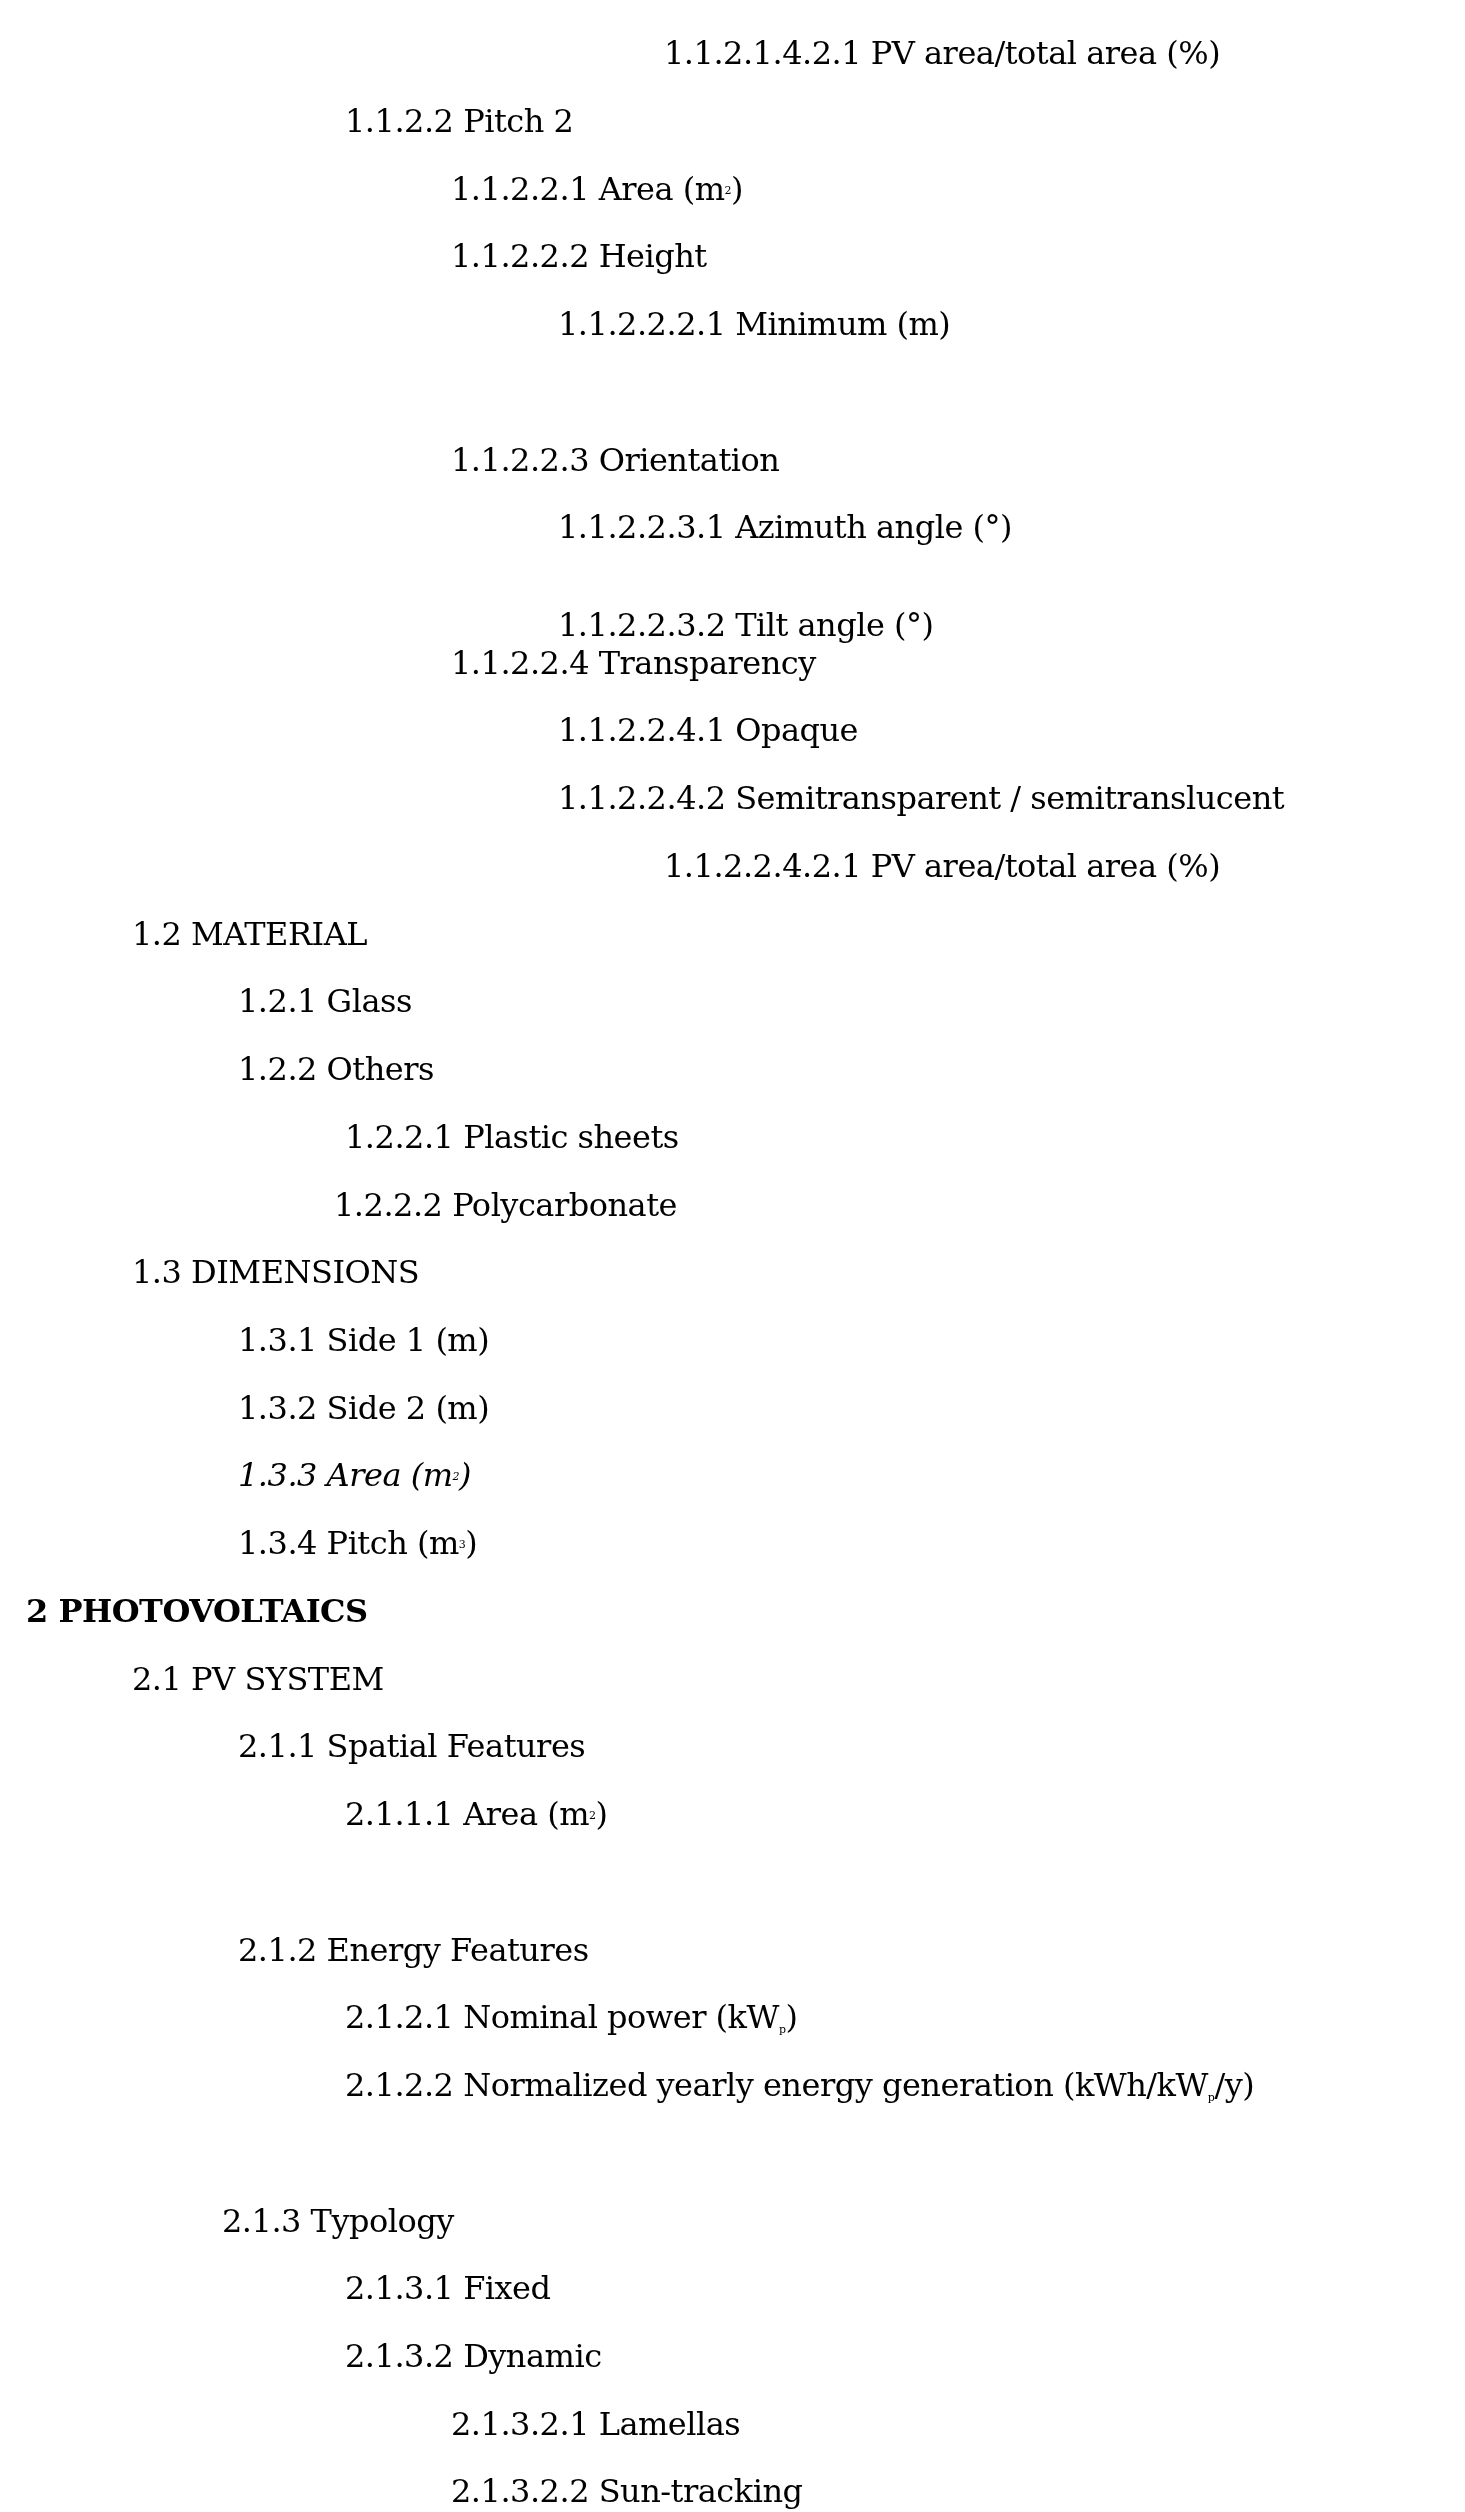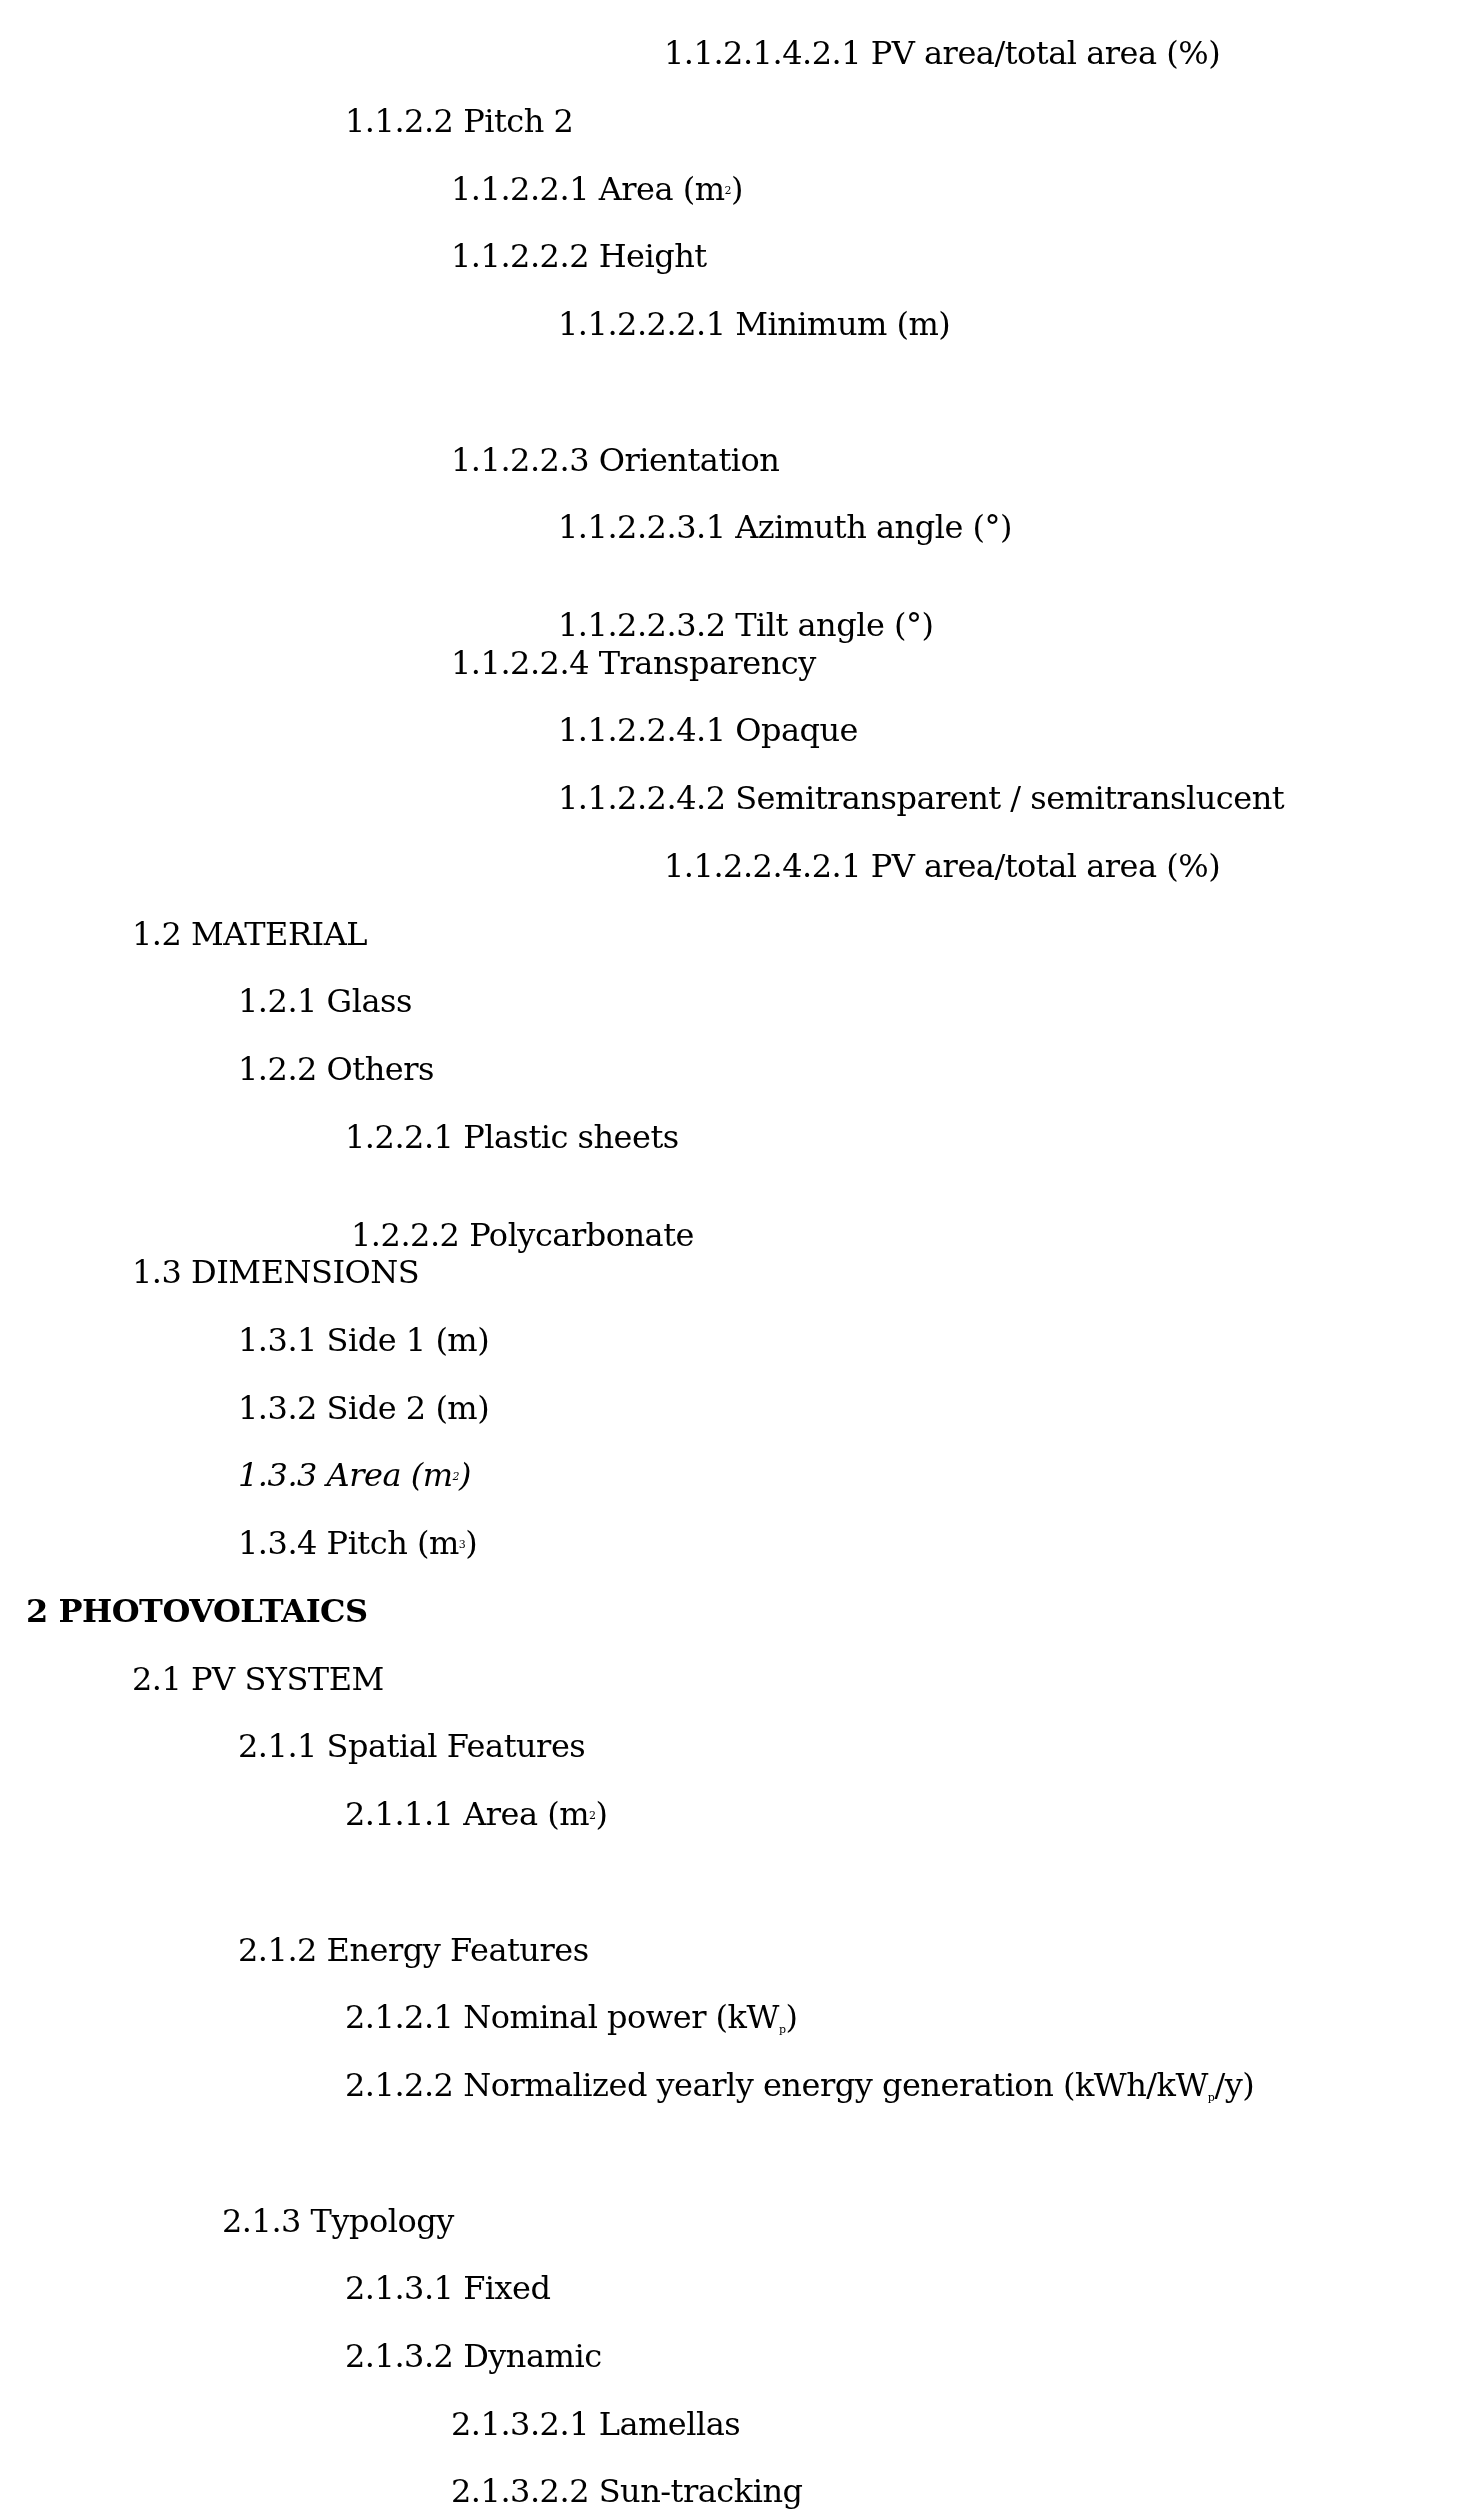--- a/index.html
+++ b/index.html
@@ -54,21 +54,21 @@
     <div class="line" style="left: 558px; top: 507px;"><span>1.1.2.2.3.1</span> <span>Azimuth angle (°)</span></div>
     <div class="line" style="left: 558px; top: 605px;"><span>1.1.2.2.3.2</span> <span>Tilt angle (°)</span></div>
     <div class="line" style="left: 451px; top: 643px;"><span>1.1.2.2.4</span> <span>Transparency</span></div>
     <div class="line" style="left: 558px; top: 710px;"><span>1.1.2.2.4.1</span> <span>Opaque</span></div>
     <div class="line" style="left: 558px; top: 778px;"><span>1.1.2.2.4.2</span> <span>Semitransparent / semitranslucent</span></div>
     <div class="line" style="left: 664px; top: 846px;"><span>1.1.2.2.4.2.1</span> <span>PV area/total area (%)</span></div>
     <div class="line" style="left: 132px; top: 914px;"><span>1.2</span> <span>MATERIAL</span></div>
     <div class="line" style="left: 238px; top: 981px;"><span>1.2.1</span> <span>Glass</span></div>
     <div class="line" style="left: 238px; top: 1049px;"><span>1.2.2</span> <span>Others</span></div>
     <div class="line" style="left: 345px; top: 1117px;"><span>1.2.2.1</span> <span>Plastic sheets</span></div>
-    <div class="line" style="left: 351px; top: 1185px; margin-top: 30px;"><span>1.2.2.2</span> <span>Polycarbonate</span></div>
+    <div class="line" style="left: 334px; top: 1185px;"><span>1.2.2.2</span> <span>Polycarbonate</span></div>
     <div class="line" style="left: 132px; top: 1252px;"><span>1.3</span> <span>DIMENSIONS</span></div>
     <div class="line" style="left: 238px; top: 1320px;"><span>1.3.1</span> <span>Side 1 (m)</span></div>
     <div class="line" style="left: 238px; top: 1388px;"><span>1.3.2</span> <span>Side 2 (m)</span></div>
     <div class="line" style="left: 238px; top: 1455px; font-style: italic;"><span>1.3.3</span> <span>Area (m</span><span class="u">2</span><span>)</span></div>
     <div class="line" style="left: 238px; top: 1523px;"><span>1.3.4</span> <span>Pitch (m</span><span class="u">3</span><span>)</span></div>
     <div class="line bold" style="left: 26px; top: 1591px;"><span>2</span> <span>PHOTOVOLTAICS</span></div>
     <div class="line" style="left: 132px; top: 1659px;"><span>2.1</span> <span>PV SYSTEM</span></div>
     <div class="line" style="left: 238px; top: 1726px;"><span>2.1.1</span> <span>Spatial Features</span></div>
     <div class="line" style="left: 345px; top: 1794px;"><span>2.1.1.1</span> <span>Area (m</span><span class="u">2</span><span>)</span></div>
     <div class="line" style="left: 238px; top: 1930px;"><span>2.1.2</span> <span>Energy Features</span></div>

